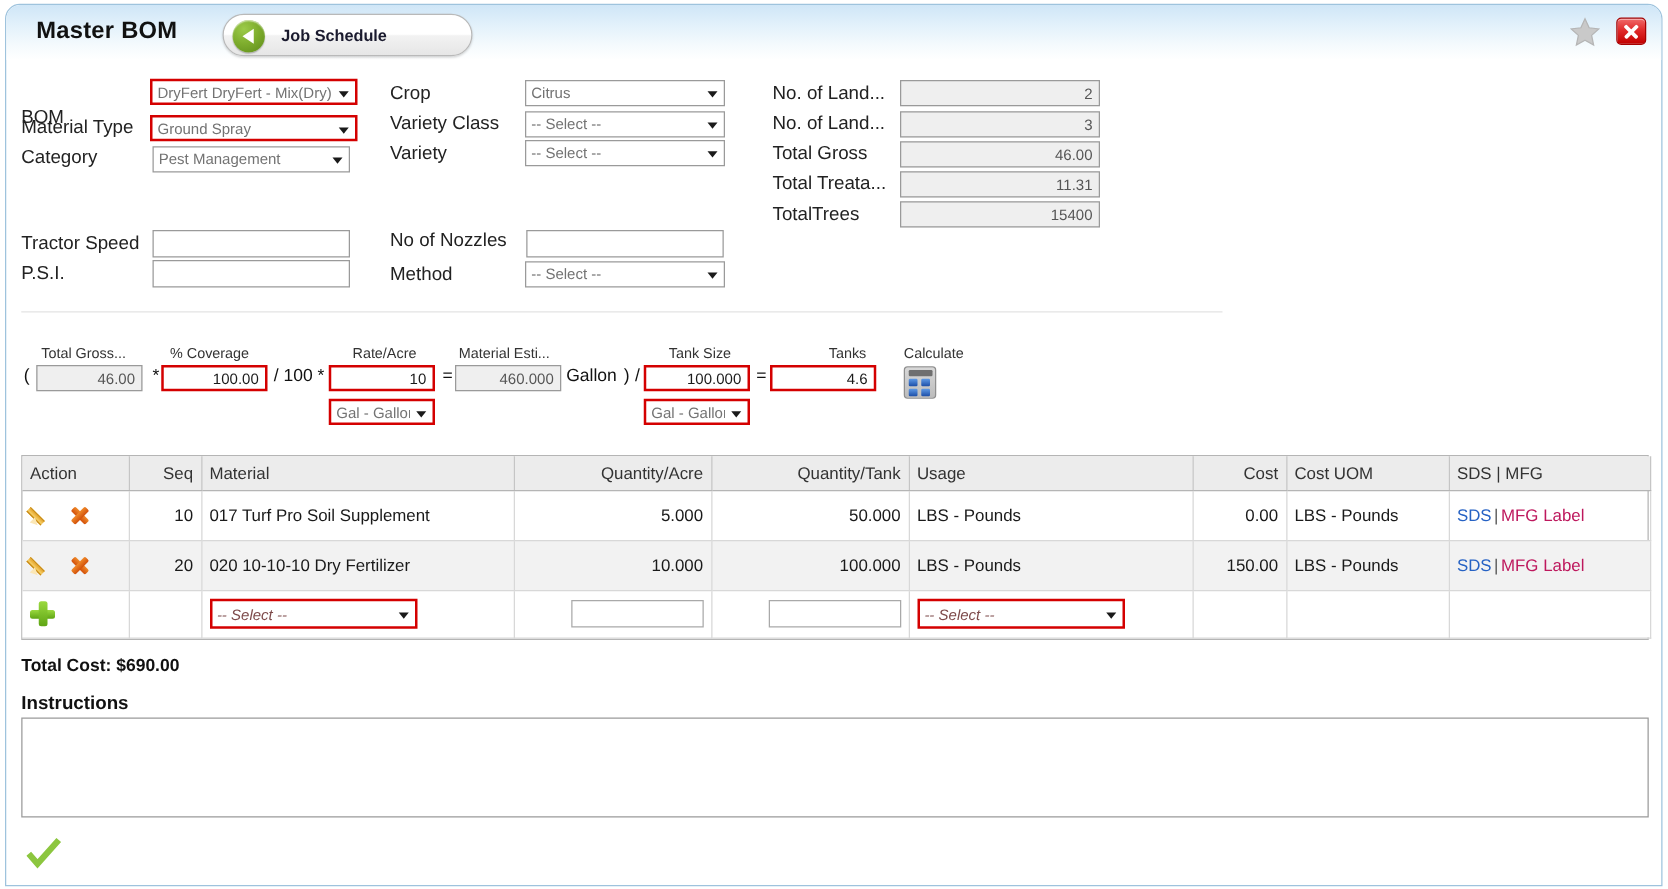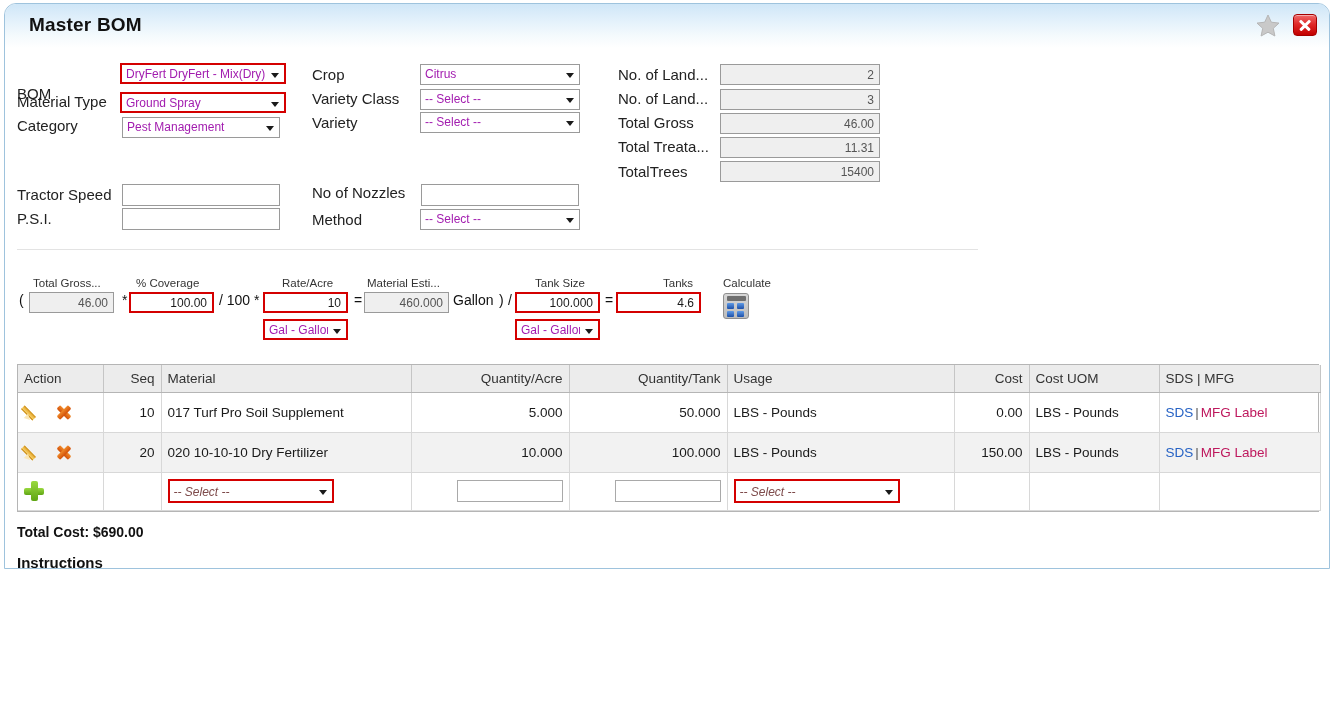--- a/index.html
+++ b/index.html
@@ -13,21 +13,21 @@
   }
   #page {
     position: relative;
     width: 1334px; height: 711px;
     background: #ffffff;
   }
   
   #frame {
     position: absolute;
     left: 4px; top: 3px;
-    width: 1326px; height: 566px;
+    width: 1326px; height: 706px;
     border: 1px solid #9ec3dd;
     border-radius: 12px 12px 0 0;
     background: #ffffff;
     overflow: hidden;
   }
   #titlebar {
     position: absolute;
     left: 0; top: 0;
     width: 1326px; height: 44px;
     background: linear-gradient(to bottom, #cfe6f7 0%, #e3f1fb 38%, #f4fafd 72%, #ffffff 100%);
@@ -120,21 +120,21 @@
   .selwrap {
     position: absolute;
     height: 21px;
     border: 1px solid #9a9a9a;
     background: #ffffff;
     cursor: pointer;
   }
   .selwrap.red { border: 2px solid #d40000; }
   .selwrap .sv {
     position: absolute; left: 4px; top: 0; right: 18px;
-    font-size: 12px; color: #a21caf; line-height: 19px;
+    font-size: 12px; color: #737373; line-height: 19px;
     overflow: hidden; white-space: nowrap;
   }
   .selwrap.redtext .sv { color: #7d4a4a; font-style: italic; }
   .caret-down-icon {
     position: absolute; right: 5px; top: 8px;
     width: 0; height: 0;
     border-left: 4.5px solid transparent;
     border-right: 4.5px solid transparent;
     border-top: 5px solid #1a1a1a;
   }
@@ -272,20 +272,24 @@
 </style>
 </head>
 <body>
 
 <div id="page">
  <div id="frame">
 
   <div id="titlebar">
     <div id="page-title">Master BOM</div>
 
+    <div id="job-schedule-btn">
+      <span class="back-arrow-icon"></span>
+      <span class="lbl">Job Schedule</span>
+    </div>
 
     <svg id="fav-star" viewBox="0 0 26 26">
       <polygon points="13,2 16.3,9.2 24,10.1 18.3,15.3 19.9,23 13,19.2 6.1,23 7.7,15.3 2,10.1 9.7,9.2" fill="#c9c9c9" stroke="#b5b5b5" stroke-width="1"></polygon>
     </svg>
 
     <div id="close-btn">
       <span class="x1"></span>
       <span class="x2"></span>
     </div>
   </div>

